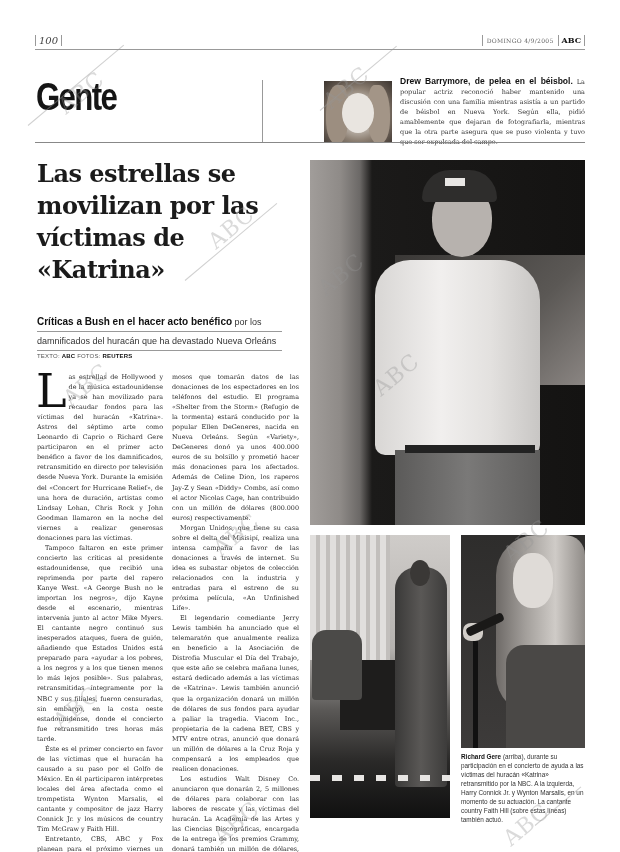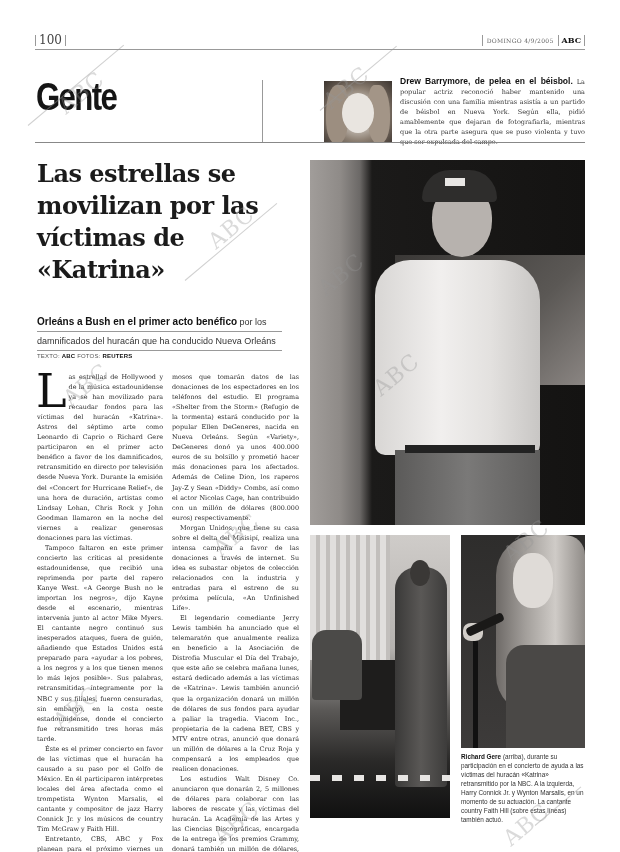--- a/index.html
+++ b/index.html
@@ -1,20 +1,20 @@
 <!DOCTYPE html>
 <html><head>
 <meta charset="utf-8">
 <style>
   * { margin: 0; padding: 0; box-sizing: border-box; }
   html, body { width: 620px; height: 852px; background: #ffffff; overflow: hidden; }
   body { position: relative; font-family: "DejaVu Serif", serif; color: #222; }
 
   .topbar { position: absolute; left: 35px; top: 38px; width: 550px; height: 12px; border-bottom: 1px solid #999; }
-  .page-num { position: absolute; left: 0; top: -3px; font-size: 12px; color: #444; padding: 0 3px; border-left: 1px solid #999; border-right: 1px solid #999; line-height: 11px; }
+  .page-num { position: absolute; left: 0; top: -3px; font-size: 10px; color: #444; padding: 0 3px; border-left: 1px solid #999; border-right: 1px solid #999; line-height: 11px; font-style: italic; }
   .date-line { position: absolute; right: 0; top: -3px; font-size: 6px; color: #666; display: flex; align-items: center; line-height: 11px; }
   .date-line .date { padding: 0 4px; border-left: 1px solid #999; letter-spacing: 0.3px; }
   .date-line .brand { padding: 0 3px; border-left: 1px solid #999; border-right: 1px solid #999; font-weight: bold; font-size: 8px; color: #111; }
 
   .section-title { position: absolute; left: 36px; top: 76px; font-family: "Liberation Sans", sans-serif; font-weight: bold; font-size: 38px; letter-spacing: -2px; color: #151515; transform: scaleX(0.82); transform-origin: left top; }
   .brief-rule-v { position: absolute; left: 262px; top: 80px; width: 1px; height: 62px; background: #999; }
   .brief-photo { position: absolute; left: 324px; top: 81px; width: 68px; height: 61px; background: radial-gradient(ellipse at 50% 55%, #e6e2dd 0%, #c9c2ba 28%, #8c7f72 55%, #5a5048 80%, #3b342f 100%); overflow: hidden; }
   .brief-photo .face { position: absolute; left: 18px; top: 12px; width: 32px; height: 40px; border-radius: 50%; background: #e9e5e0; }
   .brief-photo .hair-l { position: absolute; left: 2px; top: 4px; width: 22px; height: 58px; border-radius: 50% 30% 40% 40%; background: #9c8e80; }
   .brief-photo .hair-r { position: absolute; right: 2px; top: 4px; width: 22px; height: 58px; border-radius: 30% 50% 40% 40%; background: #a39587; }
@@ -90,22 +90,22 @@
 </div>
 <div class="brief-text">
   <span class="lead">Drew Barrymore, de pelea en el béisbol.</span>
   <span>La popular actriz reconoció haber mantenido una discusión con una familia mientras asistía a un partido de béisbol en Nueva York. Según ella, pidió amablemente que dejaran de fotografiarla, mientras que la otra parte asegura que se puso violenta y tuvo que ser expulsada del campo.</span>
 </div>
 <div class="brief-bottom"></div>
 
 <h1 class="headline">Las estrellas se movilizan por las víctimas de «Katrina»</h1>
 
 <div class="deck">
-  <span class="deck-line"><span class="bold">Orleáns a Bush en el primer acto benéfico</span> <span>por los</span></span>
-  <span class="deck-line">damnificados del huracán que ha conducido Nueva Orleáns</span>
+  <span class="deck-line"><span class="bold">Críticas a Bush en el hacer acto benéfico</span> <span>por los</span></span>
+  <span class="deck-line">damnificados del huracán que ha devastado Nueva Orleáns</span>
 </div>
 
 <div class="credit">
   <span>TEXTO:</span>
   <b>ABC</b>
   <span>FOTOS:</span>
   <b>REUTERS</b>
 </div>
 
 <div class="col col1">

